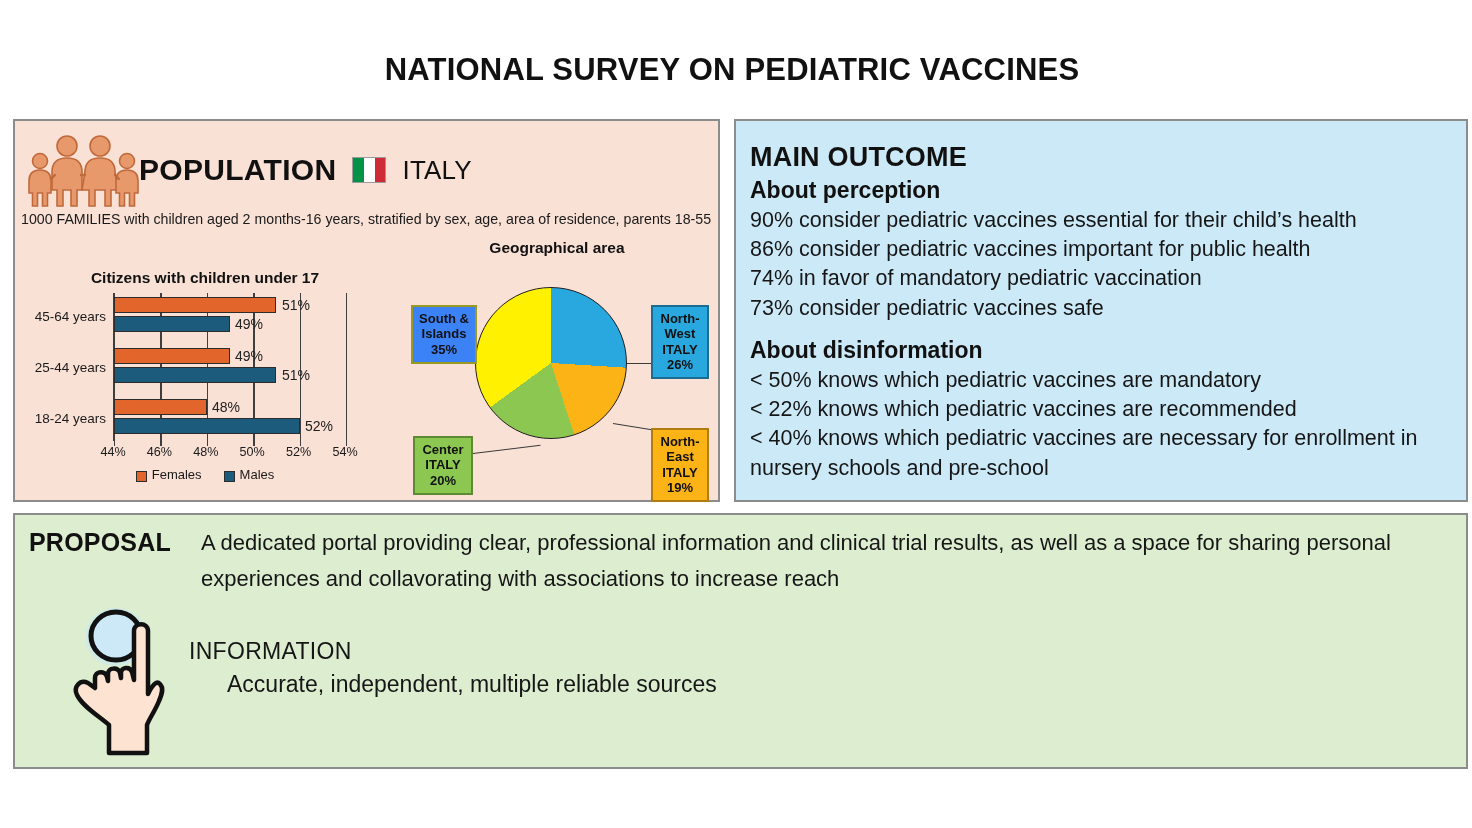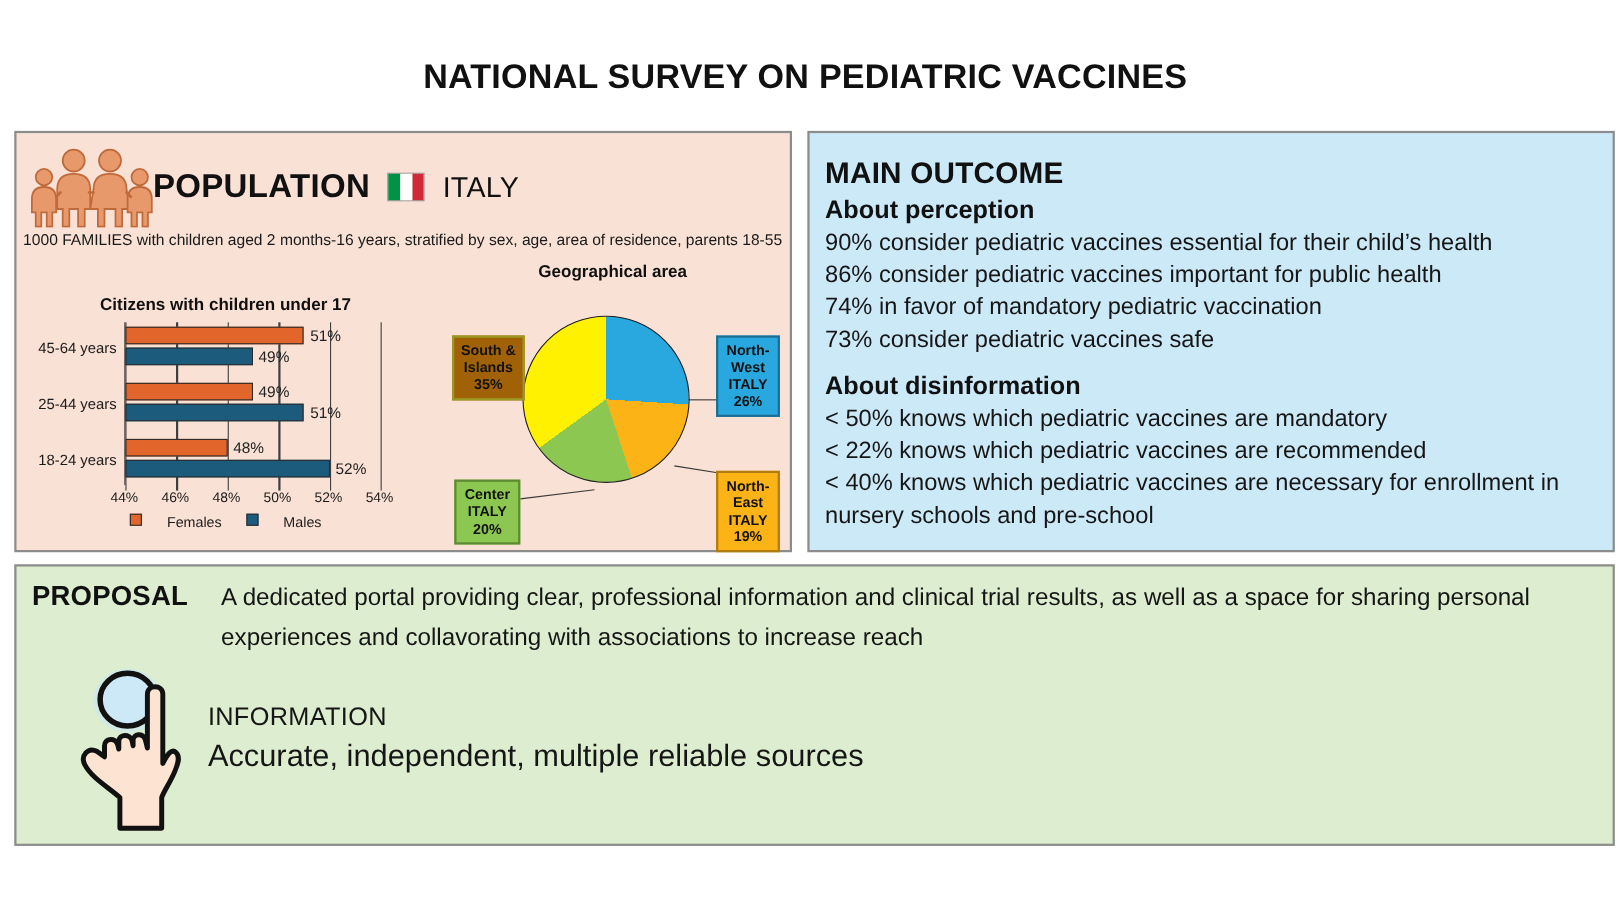--- a/index.html
+++ b/index.html
@@ -188,21 +188,21 @@
     color: #1a1a1a;
     transform: translateX(-50%);
     white-space: nowrap;
   }
   .legend {
     margin-top: 4px;
     display: flex;
     justify-content: center;
     gap: 22px;
   }
-  .legend-item { display: flex; align-items: flex-start; gap: 23px; font-size: 13px; color: #1a1a1a; }
+  .legend-item { display: flex; align-items: flex-end; gap: 5px; font-size: 13px; color: #1a1a1a; }
   .swatch { width: 11px; height: 11px; border: 1px solid #2c2c2c; box-sizing: border-box; display: inline-block; }
   .swatch.female { background: #E2662C; }
   .swatch.male { background: #1D5B7D; }
 
   
   .chart-pie-wrap {
     position: absolute;
     left: 382px;
     top: 118px;
     width: 320px;
@@ -227,21 +227,21 @@
     position: absolute;
     box-sizing: border-box;
     border: 2px solid #6b6b22;
     padding: 4px 2px 5px 2px;
     text-align: center;
     font-size: 13px;
     font-weight: bold;
     line-height: 1.18;
     color: #111111;
   }
-  .callout.south  { left: 14px;  top: 42px;  width: 66px;  background: #a16207; border-color: #9a9a23; }
+  .callout.south  { left: 14px;  top: 42px;  width: 66px;  background: #3b82f6; border-color: #9a9a23; }
   .callout.nw     { left: 254px; top: 42px;  width: 58px;  background: #29A8E0; border-color: #1b6d91; }
   .callout.center { left: 16px;  top: 173px; width: 60px;  background: #8CC751; border-color: #5d8a33; }
   .callout.ne     { left: 254px; top: 165px; width: 58px;  background: #FBB316; border-color: #b07c0d; }
   .leaderline {
     position: absolute;
     height: 1.3px;
     background: #3a3a3a;
     transform-origin: left center;
   }
 
@@ -305,23 +305,24 @@
     position: absolute;
     left: 174px;
     top: 123px;
   }
   .info-title {
     font-size: 23px;
     color: #161616;
     letter-spacing: 0.3px;
   }
   .info-sub {
-    font-size: 28px;
+    font-size: 23px;
     color: #161616;
     margin-top: 6px;
+    margin-left: 38px;
   }
 </style>
 </head>
 <body>
 
 <div id="poster">
 
   <div class="poster-title">NATIONAL SURVEY ON PEDIATRIC VACCINES</div>
 
   <div class="panel panel-population">

